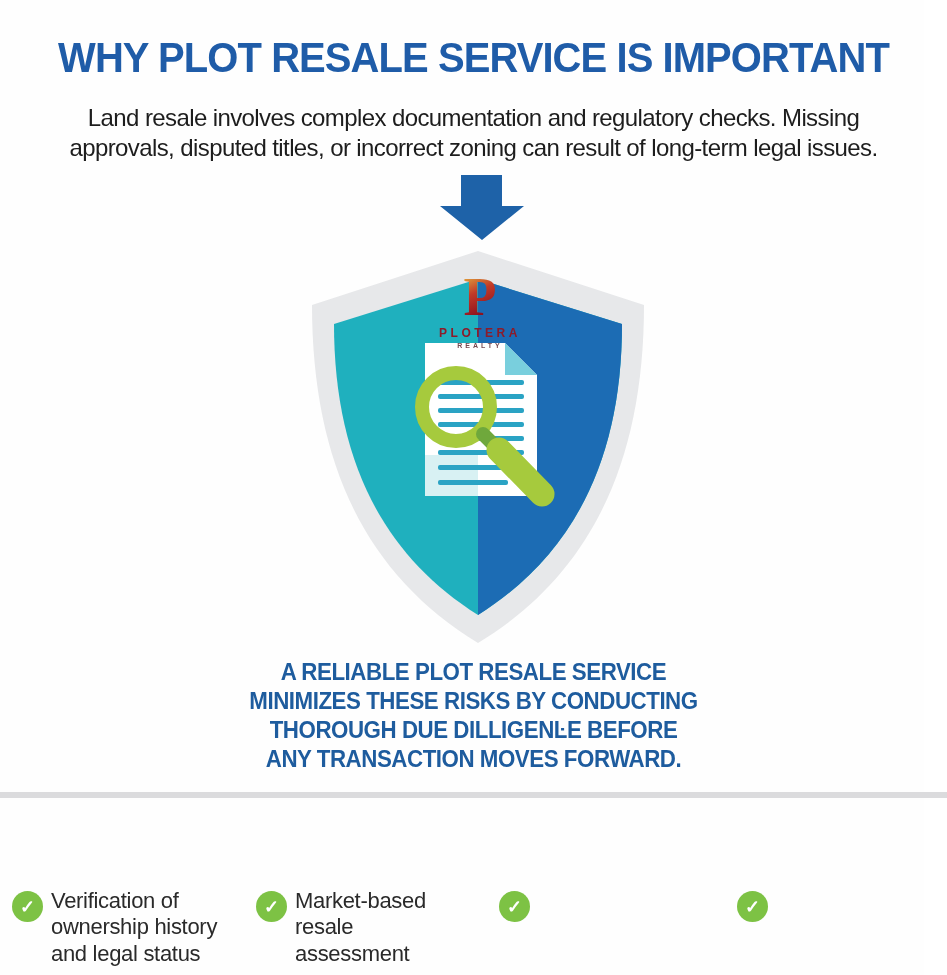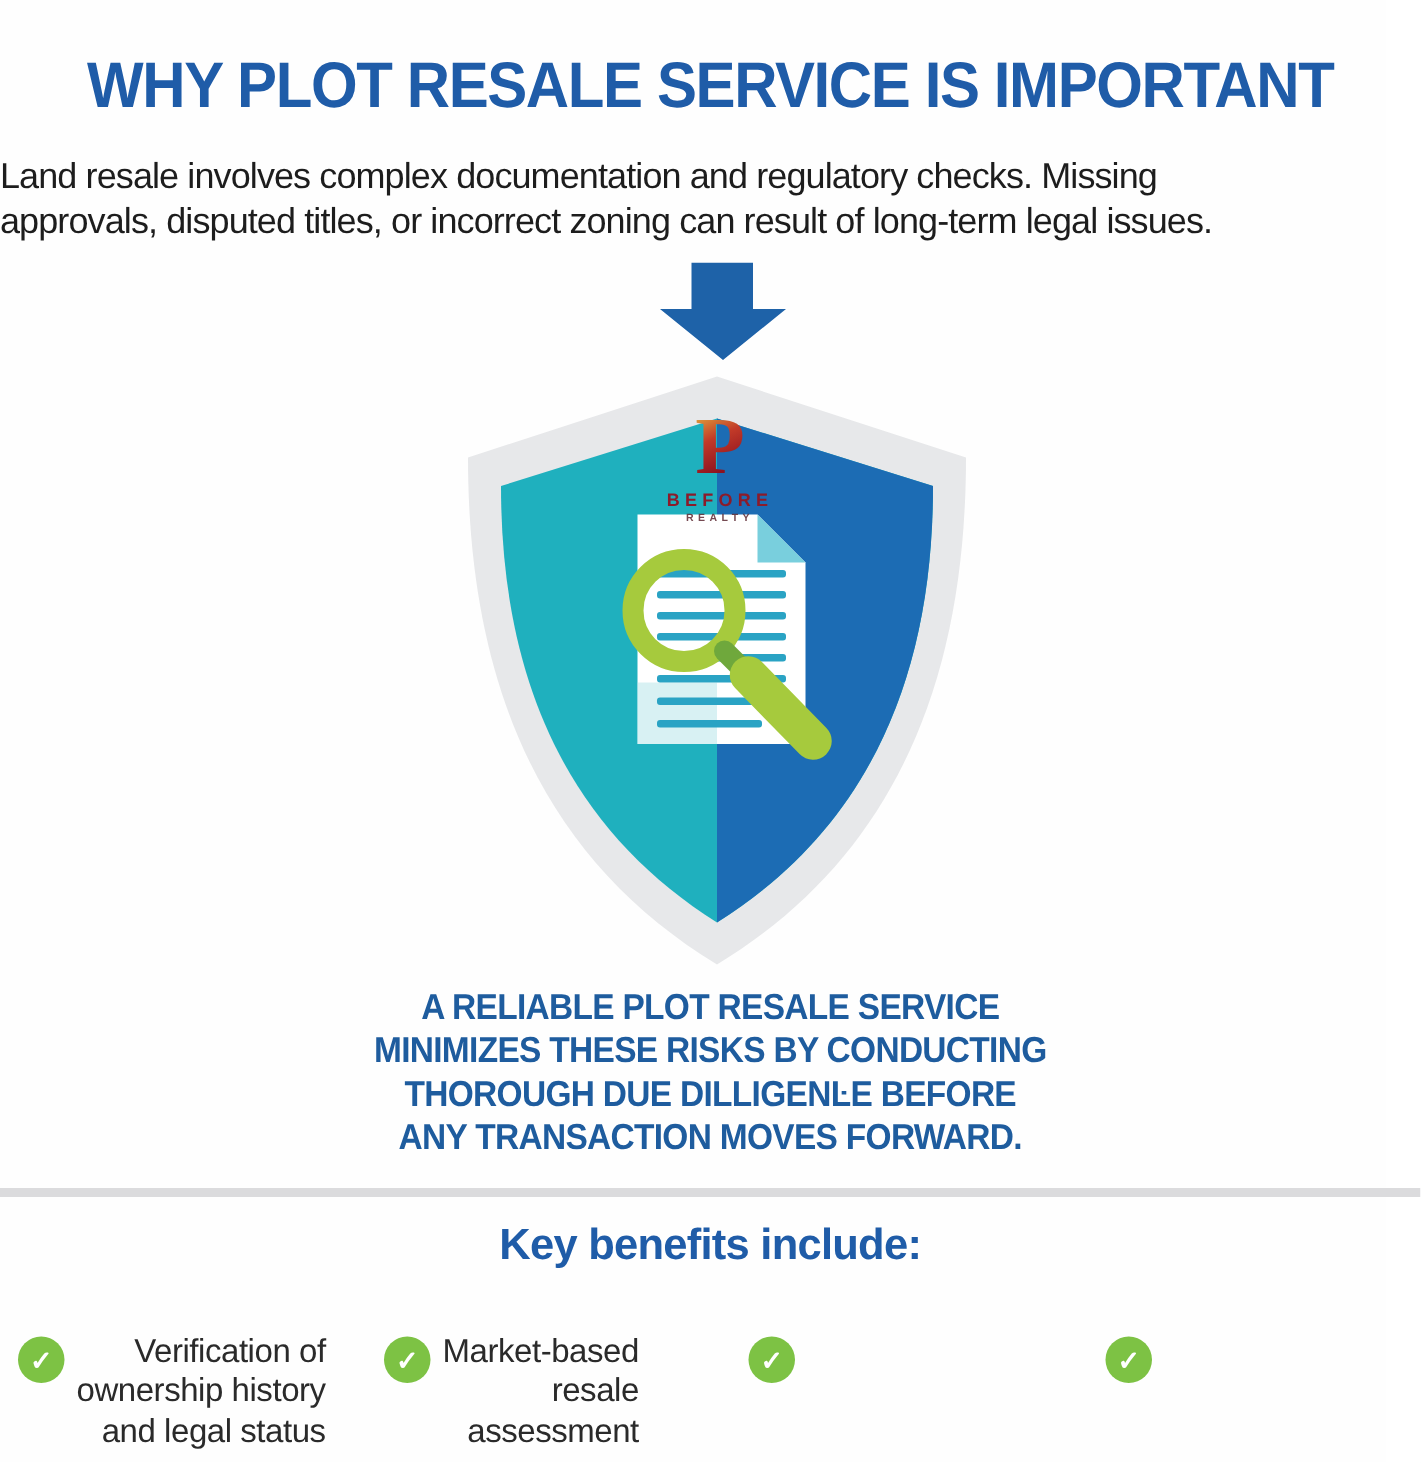--- a/index.html
+++ b/index.html
@@ -9,21 +9,21 @@
 
   .title {
     position:absolute; top:33px; left:0; width:947px;
     text-align:center; font-size:43px; font-weight:bold;
     color:#1F5CA8; letter-spacing:-1px;
     transform:scaleX(0.93); transform-origin:center;
     white-space:nowrap;
   }
   .subtitle {
     position:absolute; top:103px; left:0; width:947px;
-    text-align:left; font-size:24px; color:#1d1d1d;
+    text-align:center; font-size:24px; color:#1d1d1d;
     letter-spacing:-0.6px; line-height:1.24; white-space:pre-line;
   }
   .arrow-wrap { position:absolute; left:438px; top:175px; width:88px; height:66px; }
 
   .shield-wrap { position:absolute; left:300px; top:243px; width:352px; height:405px; }
 
   .logo {
     position:absolute; left:425px; top:270px; width:110px;
     text-align:center; z-index:5;
   }
@@ -70,21 +70,21 @@
 
   .check {
     flex:0 0 auto;
     width:31px; height:31px; border-radius:50%;
     background:#7DC244; color:#ffffff;
     display:flex; align-items:center; justify-content:center;
     font-size:18px; font-weight:bold; margin-top:3px;
   }
   .benefit-text {
     font-size:22px; color:#2a2a2a; line-height:1.2;
-    letter-spacing:-0.3px; white-space:pre-line;text-align:right;
+    letter-spacing:-0.3px; white-space:pre-line;
   }
 </style>
 </head>
 <body>
 
 <div id="canvas">
 
   <div class="title">WHY PLOT RESALE SERVICE IS IMPORTANT</div>
 
   <div class="subtitle">Land resale involves complex documentation and regulatory checks. Missing
@@ -129,32 +129,31 @@
       <g>
         <circle cx="156" cy="164" r="34" fill="none" stroke="#A6CA3D" stroke-width="14"></circle>
         <line x1="183" y1="191" x2="197" y2="205" stroke="#6FA83C" stroke-width="14" stroke-linecap="round"></line>
         <line x1="199" y1="207" x2="242" y2="251" stroke="#A6CA3D" stroke-width="25" stroke-linecap="round"></line>
       </g>
     </svg>
   </div>
 
   <div class="logo">
     <div class="logo-p">P</div>
-    <div class="logo-name">BEFORE</div>
+    <div class="logo-name">PLOTERA</div>
     <div class="logo-tagline">REALTY</div>
   </div>
 
   <div class="statement">A RELIABLE PLOT RESALE SERVICE
 MINIMIZES THESE RISKS BY CONDUCTING
 THOROUGH DUE DILLIGENĿE BEFORE
 ANY TRANSACTION MOVES FORWARD.</div>
 
   <div class="divider"></div>
 
-  <div class="benefits-heading">Key benefits include:</div>
 
   <div class="benefit b1">
     <span class="check">✓</span>
     <span class="benefit-text">Verification of
 ownership history
 and legal status</span>
   </div>
 
   <div class="benefit b2">
     <span class="check">✓</span>

